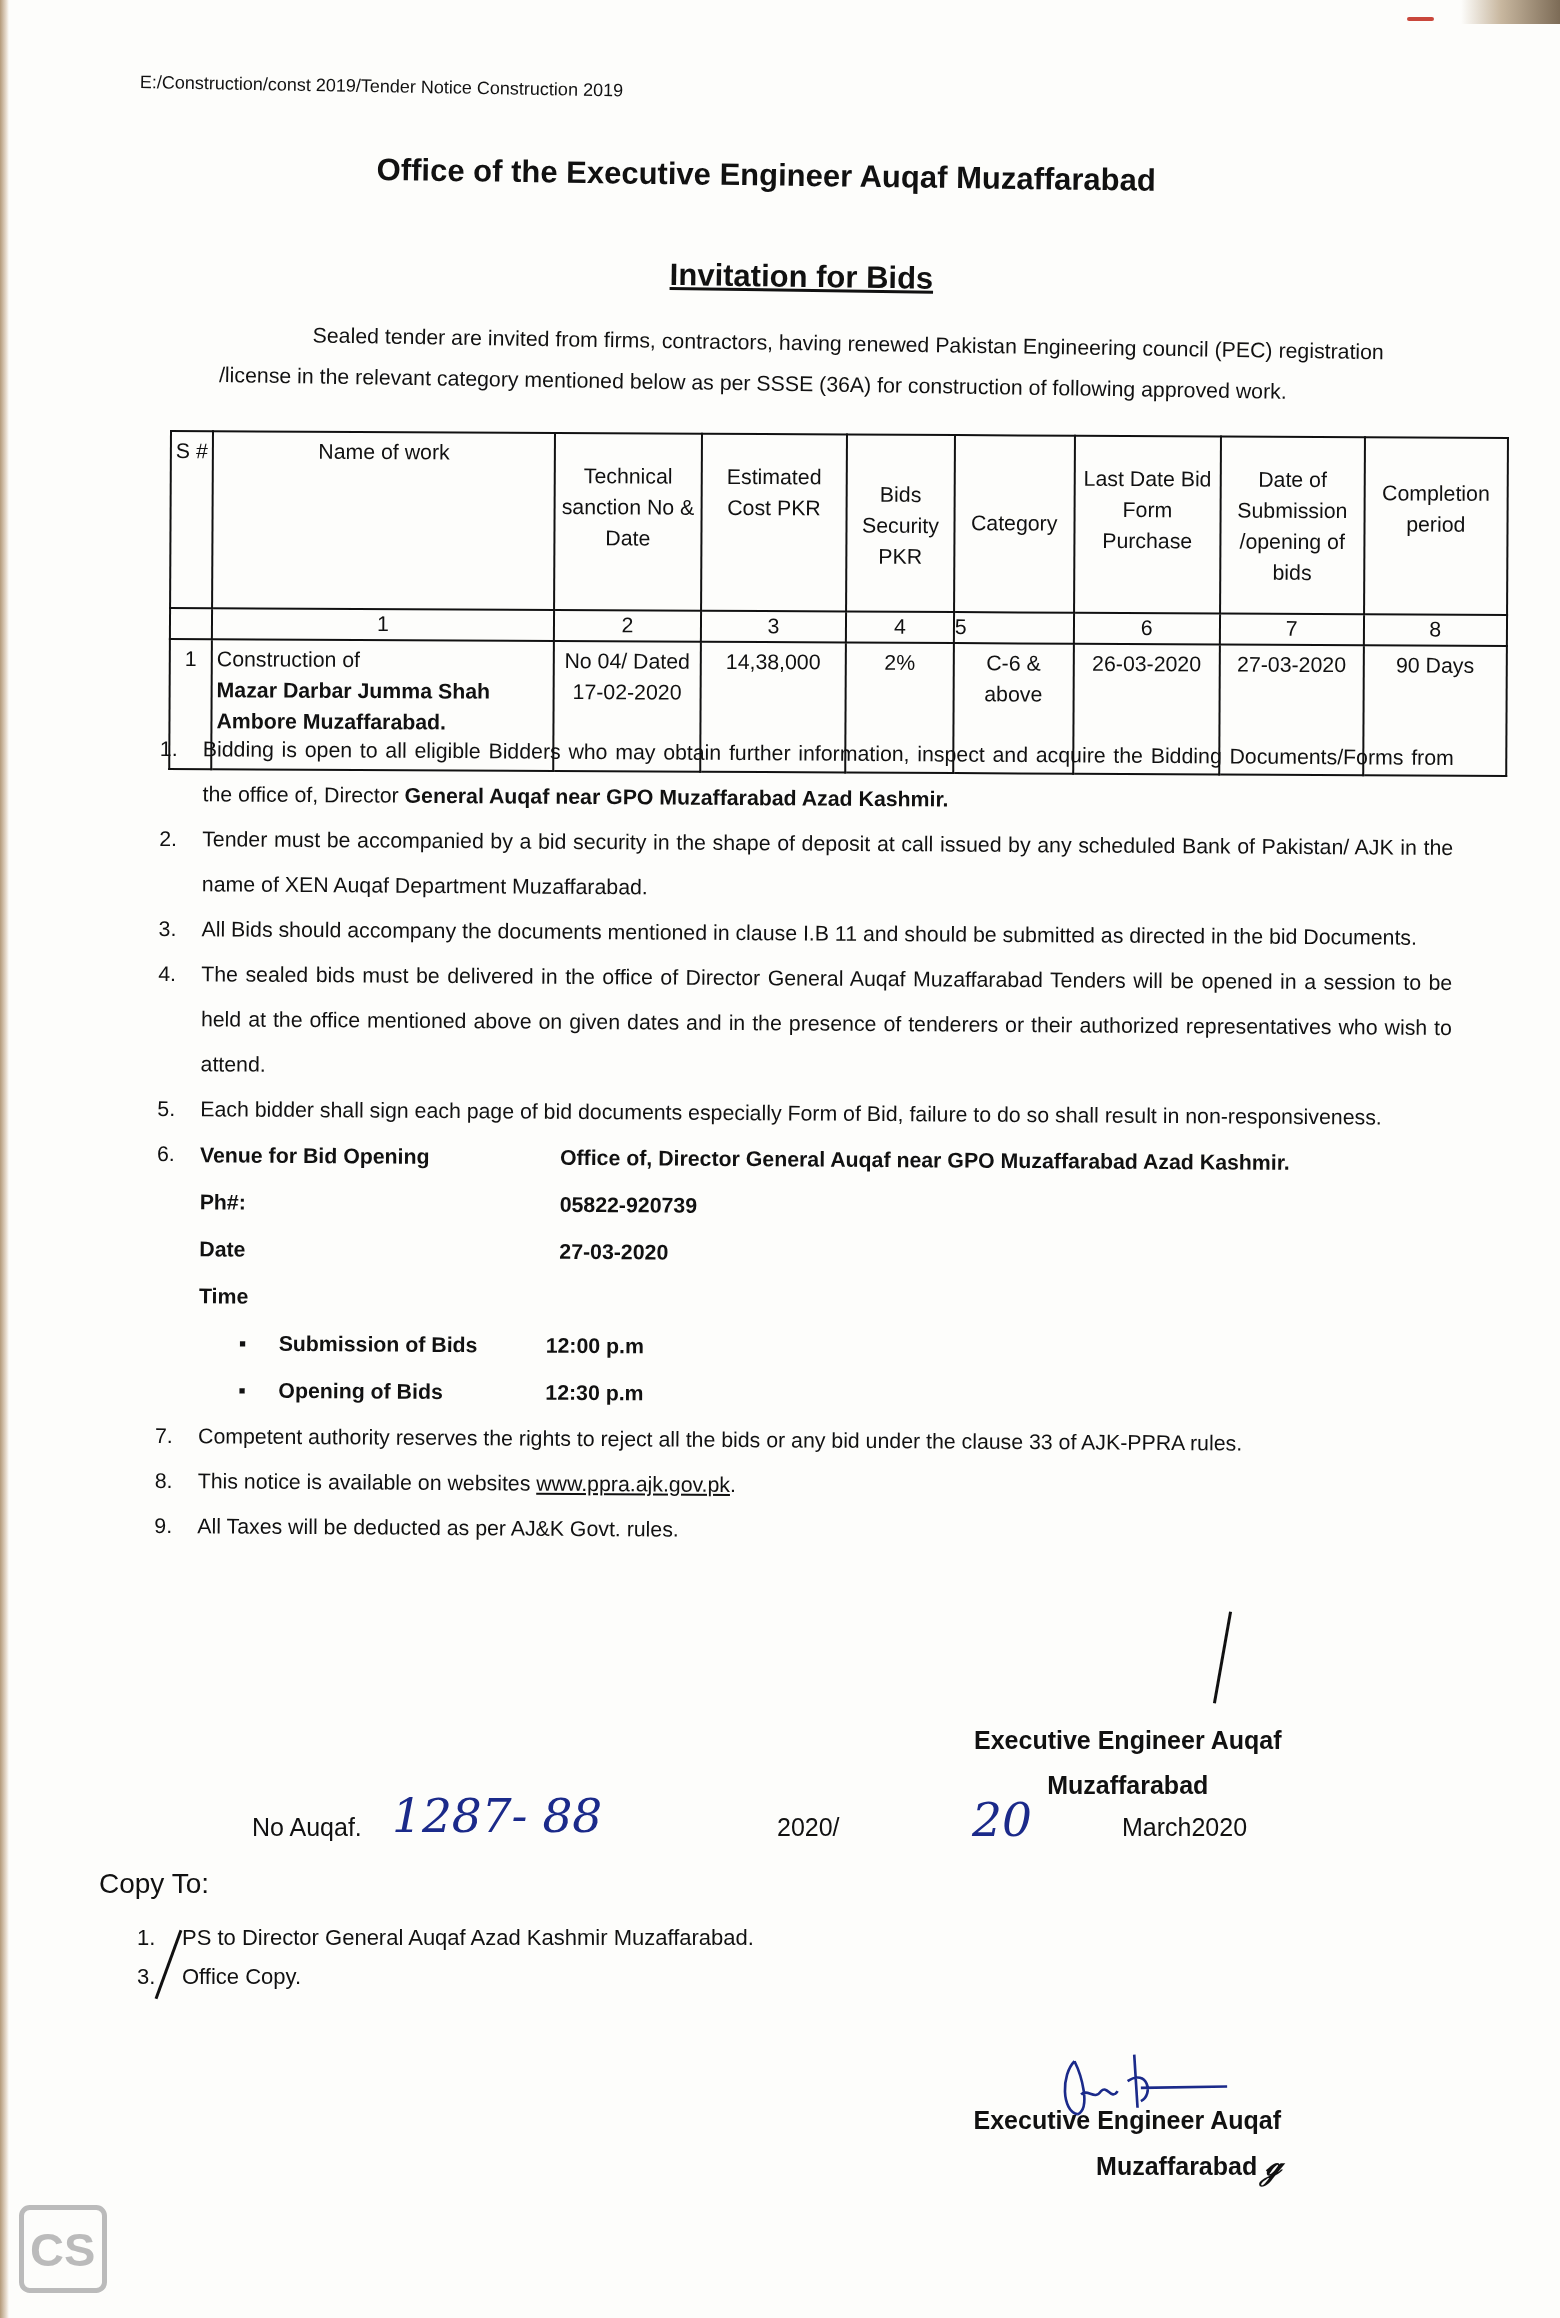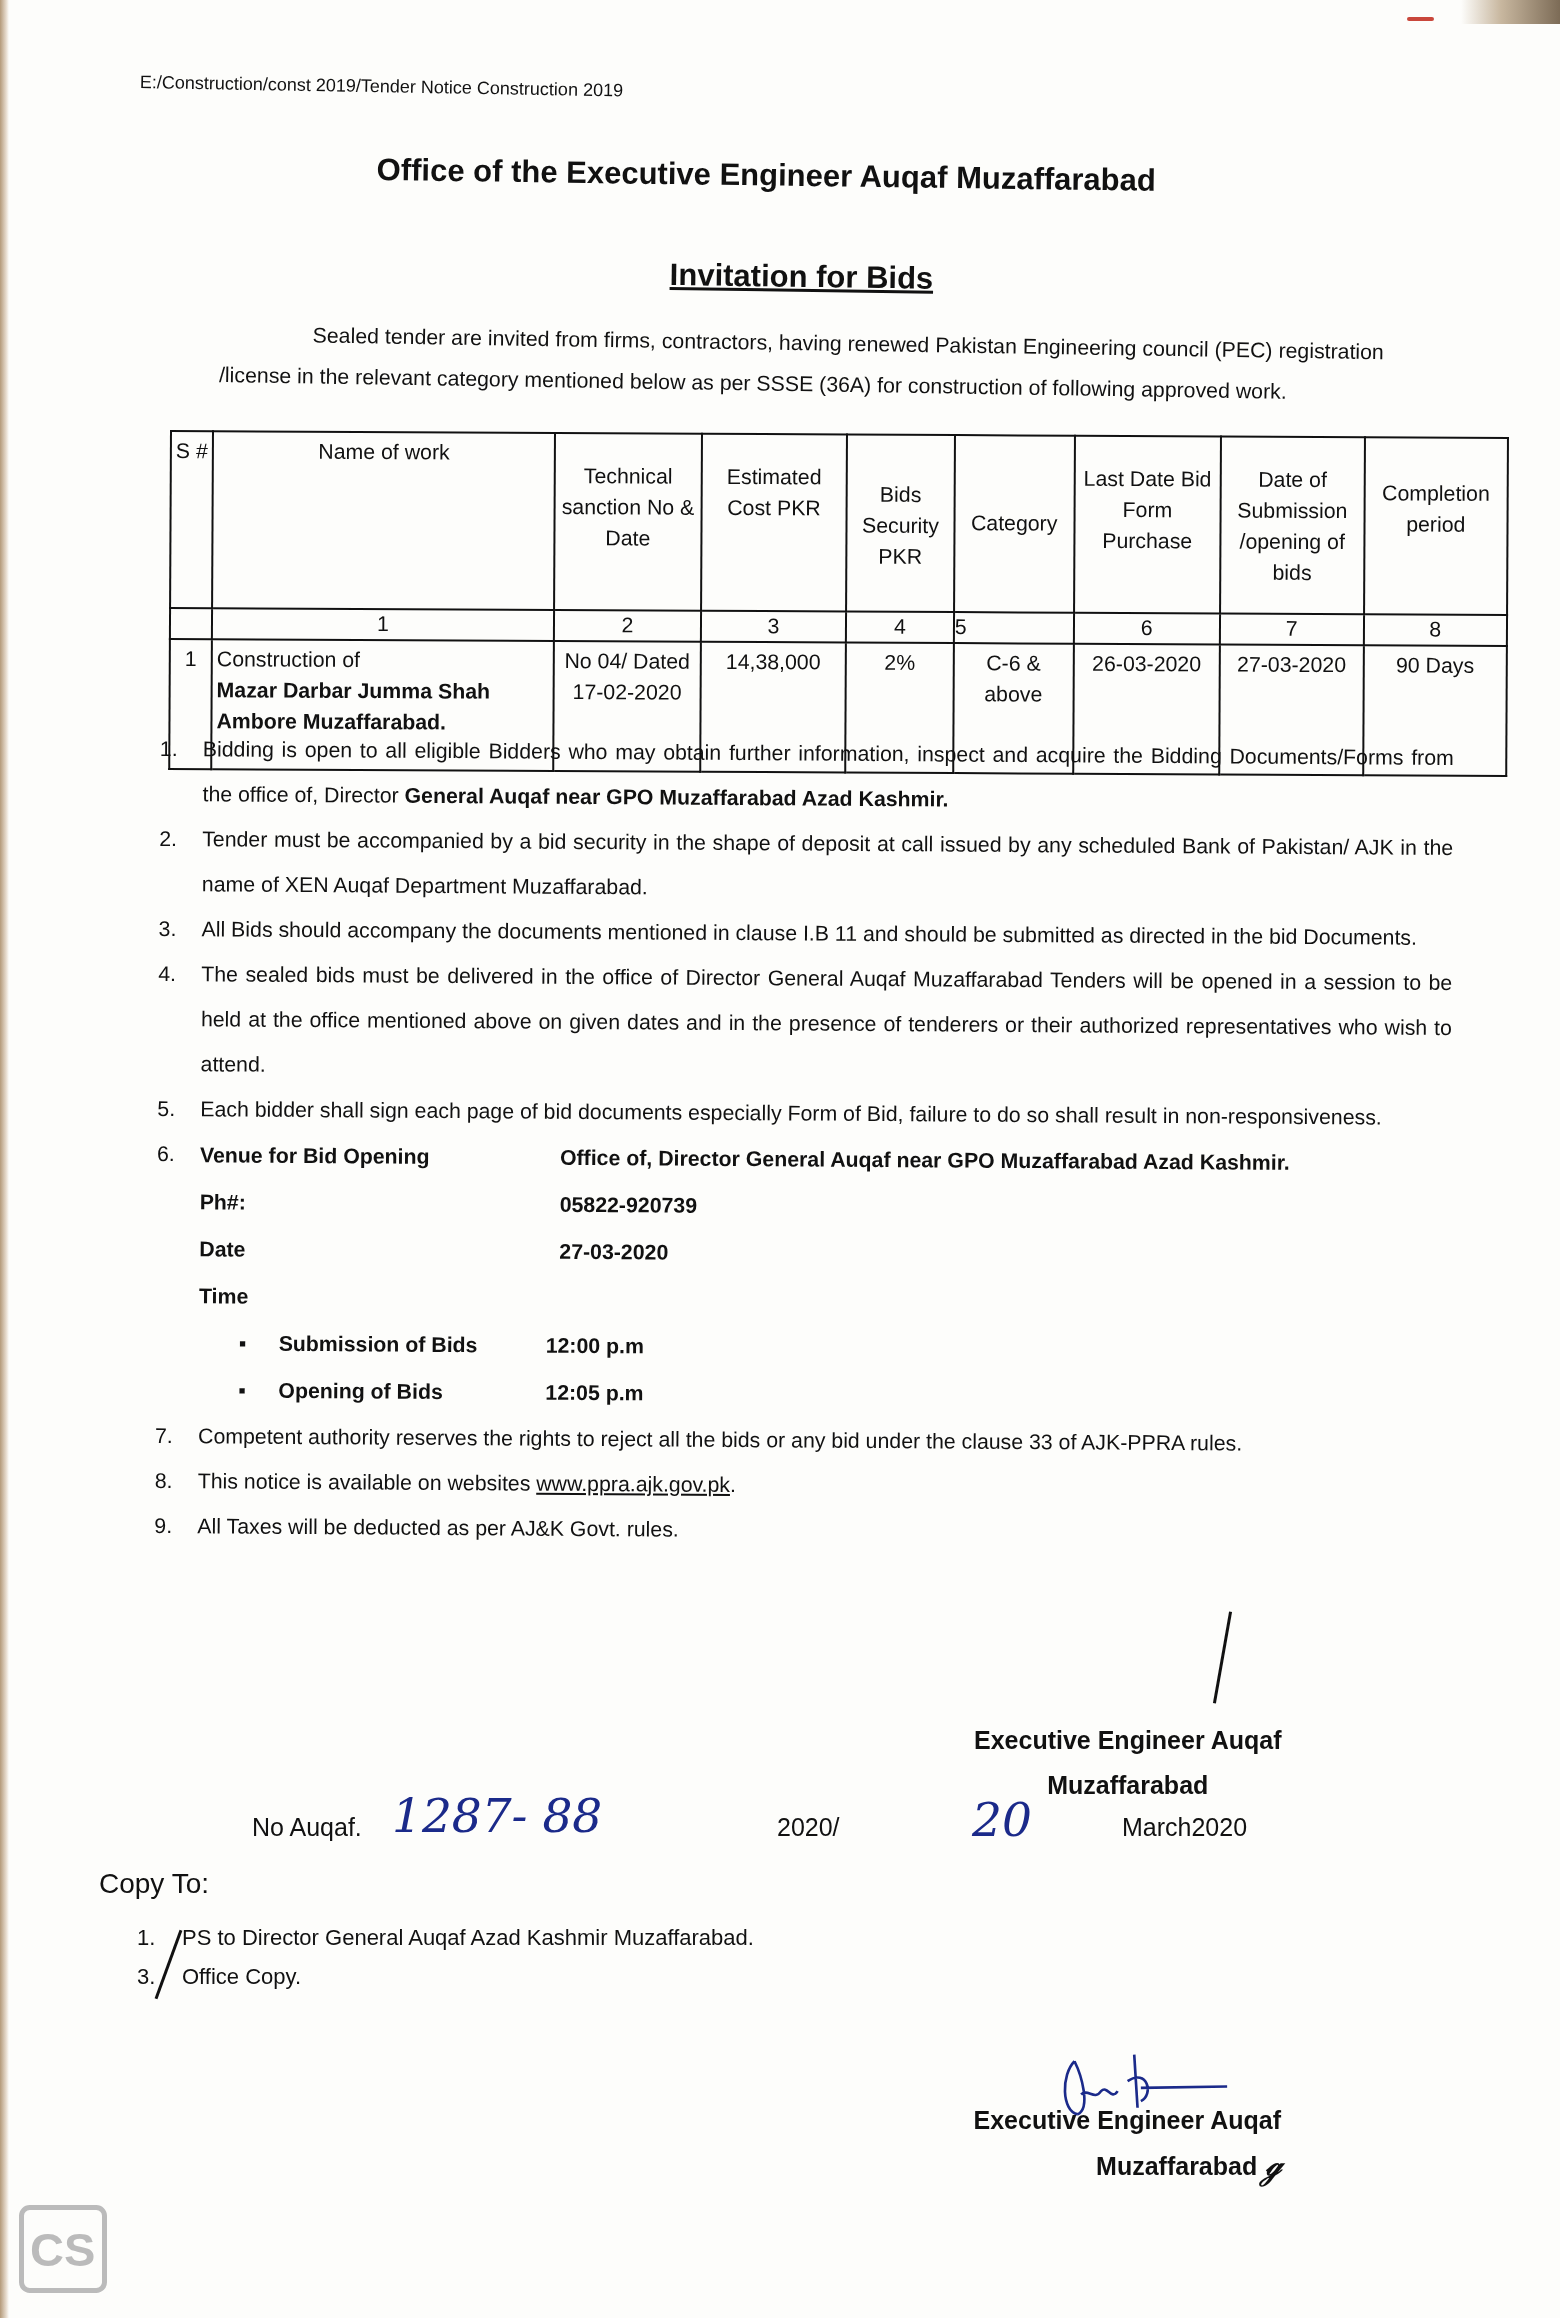--- a/index.html
+++ b/index.html
@@ -158,21 +158,21 @@
         <span class="k">Time</span>
       </div>
       <div class="trow">
         <span class="b">▪</span>
         <span class="k">Submission of Bids</span>
         <span>12:00 p.m</span>
       </div>
       <div class="trow">
         <span class="b">▪</span>
         <span class="k">Opening of Bids</span>
-        <span>12:05 p.m</span>
+        <span>12:30 p.m</span>
       </div>
     </div>
   </div>
   <div class="clause">
     <span class="n">7.</span>
     <span class="t" style="text-align:left">Competent authority reserves the rights to reject all the bids or any bid under the clause 33 of AJK-PPRA rules.</span>
   </div>
   <div class="clause">
     <span class="n">8.</span>
     <span class="t" style="text-align:left"><span>This notice is available on websites </span><span class="link">www.ppra.ajk.gov.pk</span><span>.</span></span>

